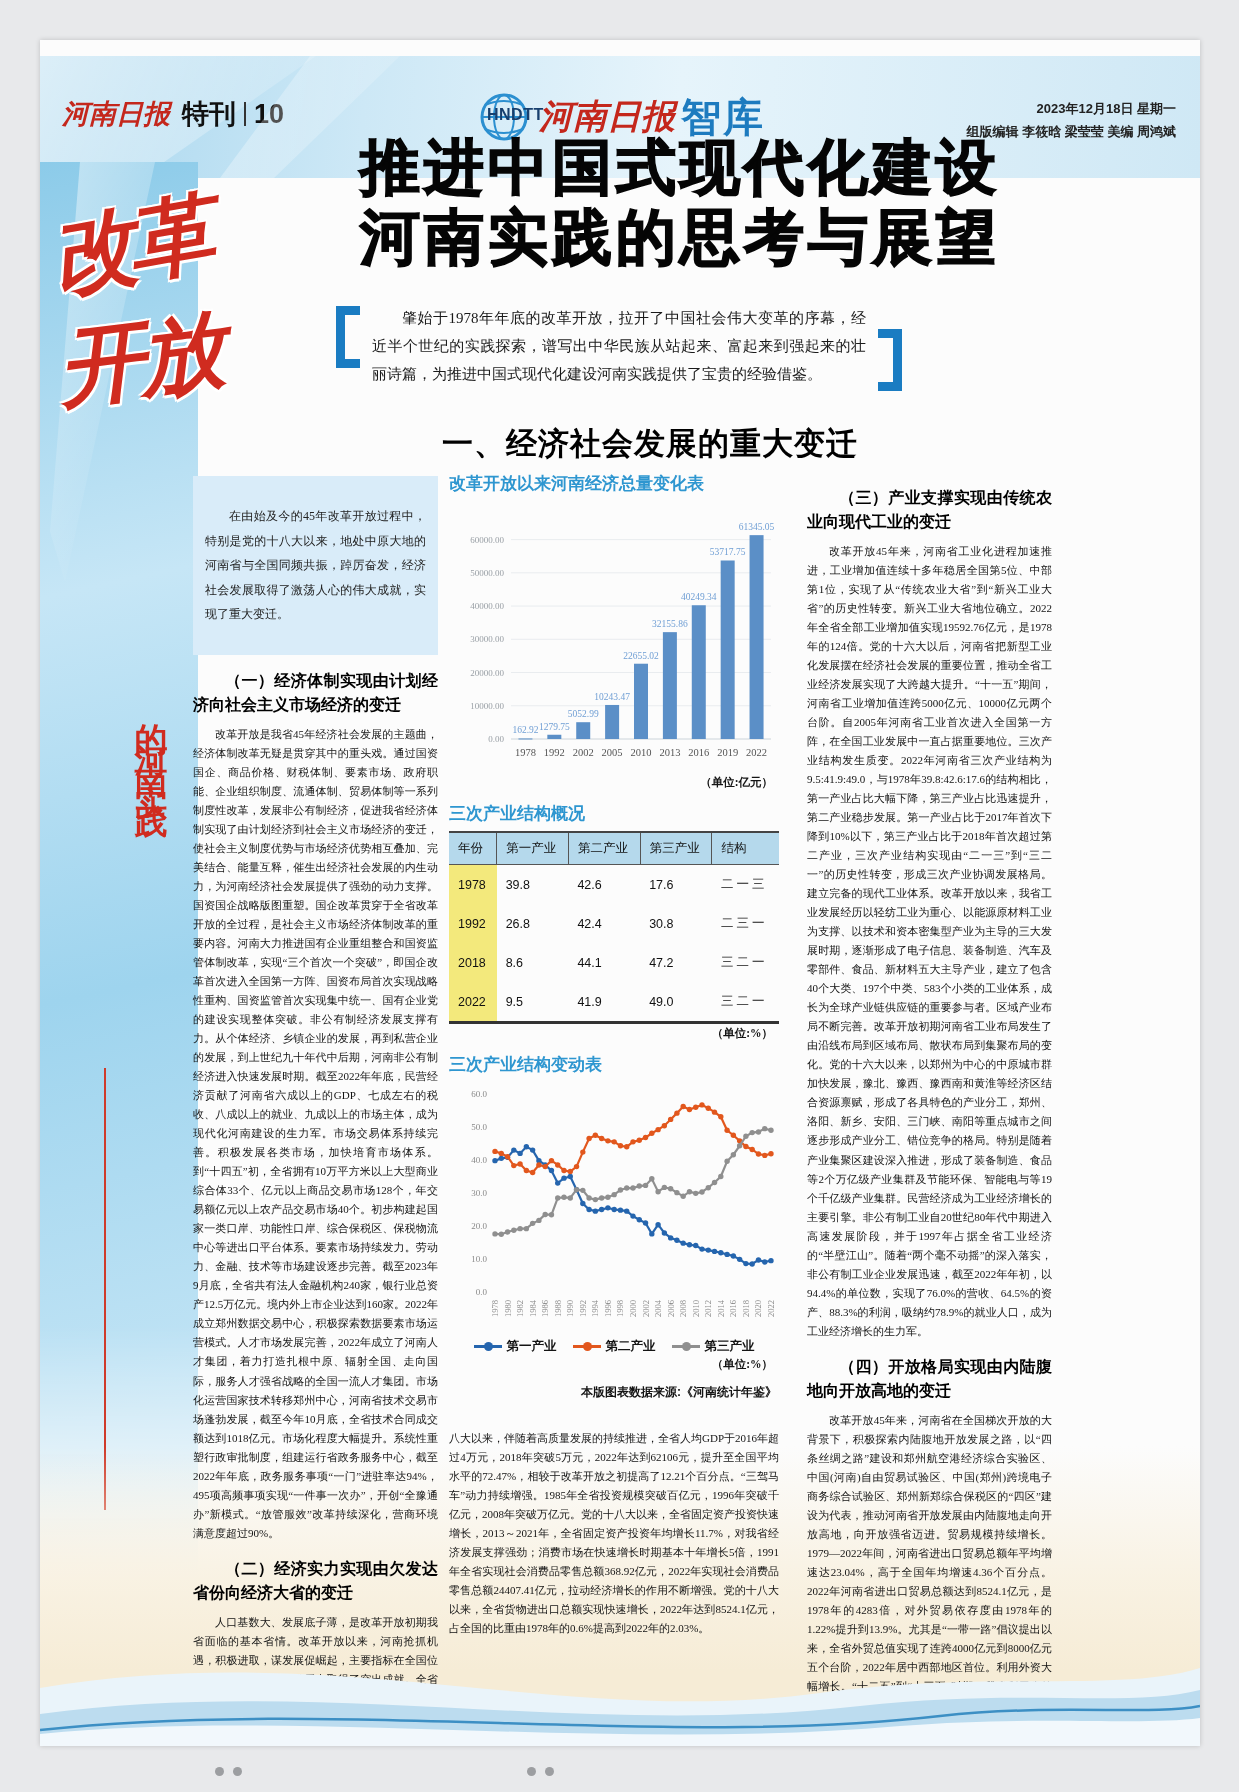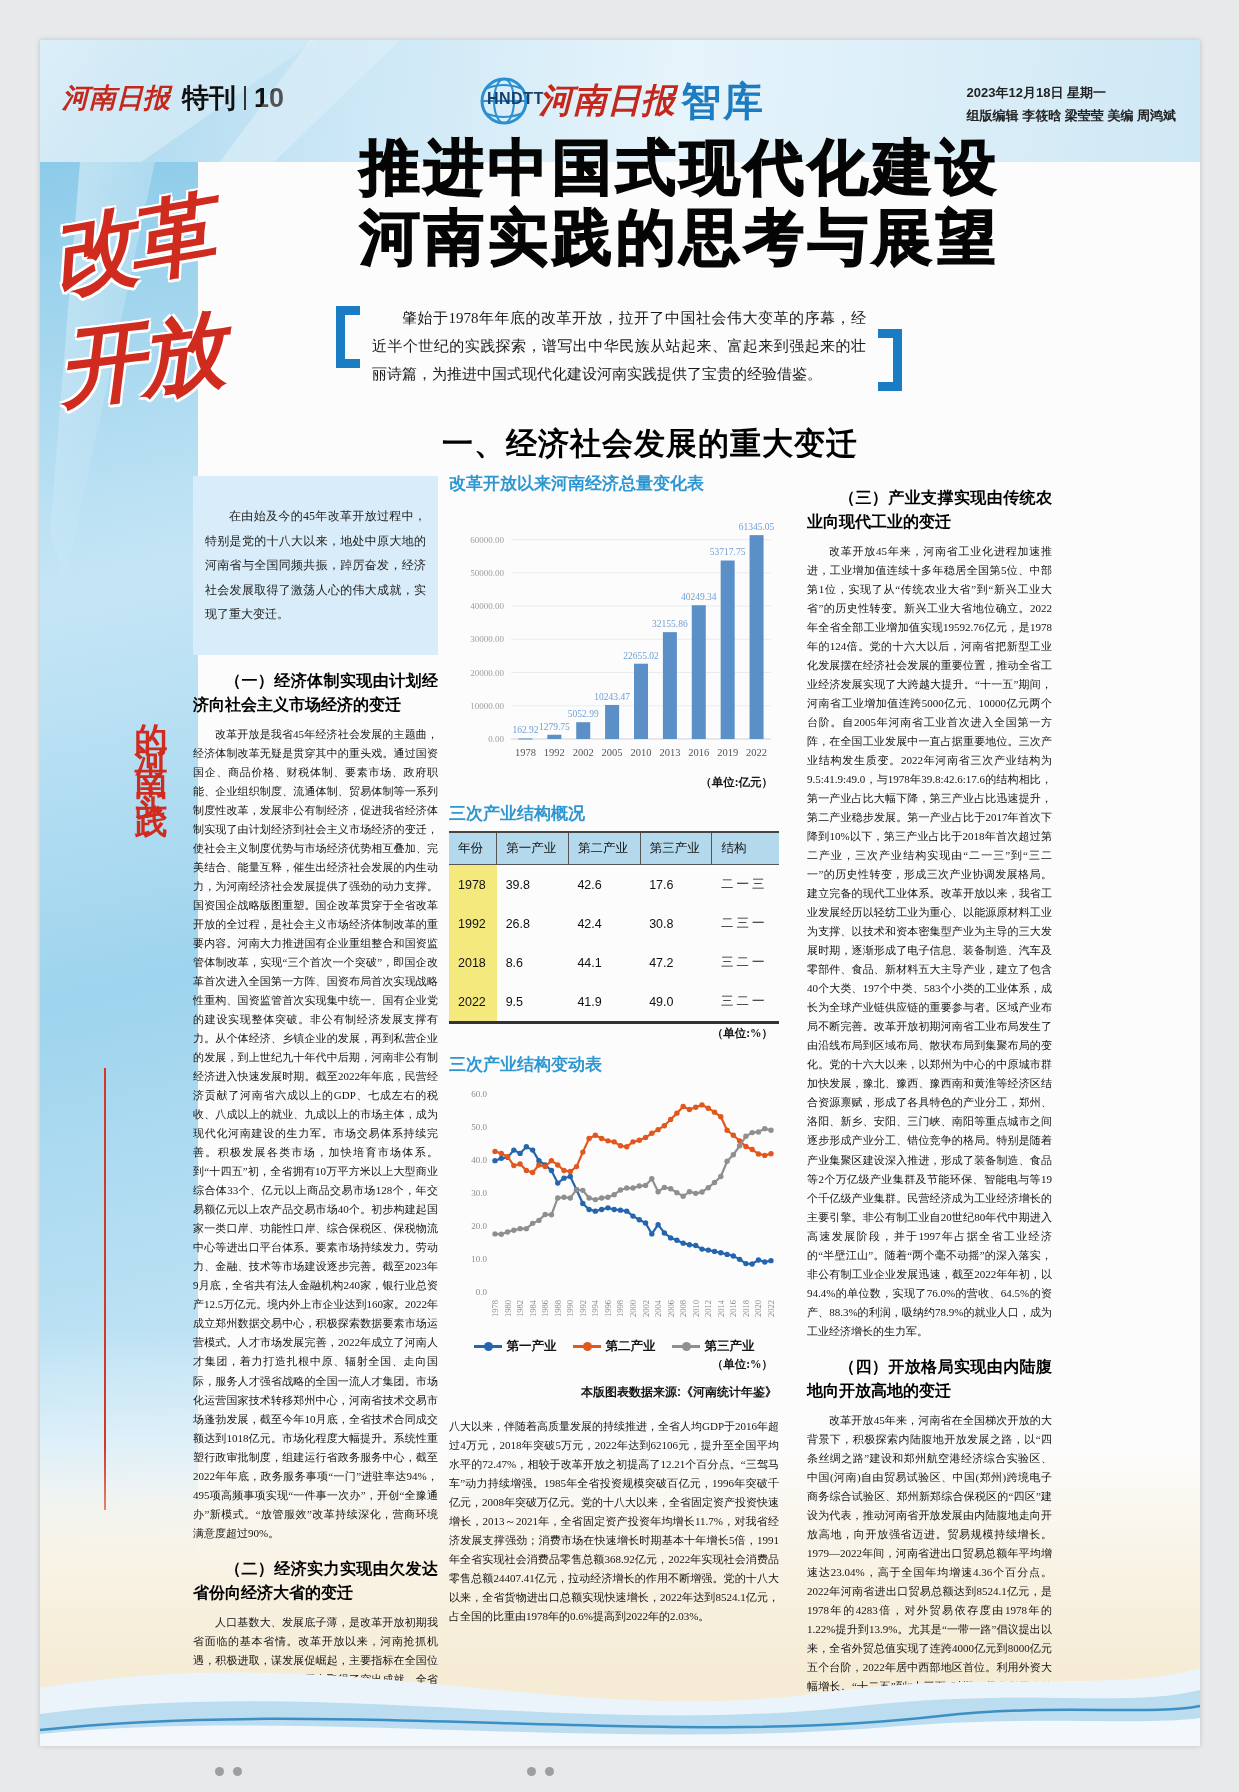--- a/index.html
+++ b/index.html
@@ -6,21 +6,21 @@
   body{
     width:1239px;height:1792px;position:relative;
     background:#e8e9eb;font-family:"Liberation Sans",sans-serif;overflow:hidden;
   }
   .page{
     position:absolute;left:40px;top:40px;width:1160px;height:1706px;
     background:#fcfcfc;overflow:hidden;box-shadow:0 0 5px rgba(0,0,0,.18);
   }
   
   .header-band{
-    position:absolute;top:0;left:0;width:100%;height:122px;
+    position:absolute;top:16px;left:0;width:100%;height:122px;
     background:linear-gradient(95deg,#a7d6ee 0%,#cde8f6 28%,#e6f4fb 55%,#cfe8f5 100%);
   }
   .header-band::before{
     content:'';position:absolute;left:0;top:0;width:460px;height:100%;
     background:linear-gradient(115deg,rgba(255,255,255,.6),rgba(255,255,255,0) 70%);
     clip-path:polygon(0 0,60% 0,22% 100%,0 100%);
   }
   .header-band::after{
     content:'';position:absolute;left:180px;top:0;width:300px;height:100%;
     background:linear-gradient(100deg,rgba(255,255,255,.35),rgba(255,255,255,0));
@@ -29,21 +29,21 @@
   .masthead-left{position:absolute;left:22px;top:40px;display:flex;align-items:center;gap:12px;}
   .paper-name{font-family:"DejaVu Serif",serif;font-style:italic;font-weight:bold;color:#c4271c;font-size:27px;}
   .edition{display:flex;align-items:center;gap:8px;font-size:27px;font-weight:bold;color:#101010;}
   .edition .bar{display:inline-block;width:2px;height:24px;background:#333;}
   .masthead-center{position:absolute;left:50%;transform:translateX(-50%);top:32px;display:flex;align-items:center;gap:6px;}
   .globe-wrap{position:relative;width:58px;height:58px;}
   .globe-wrap svg{width:58px;height:58px;}
   .logo-abbr{position:absolute;left:12px;top:18px;font-size:16px;font-weight:900;color:#173f6e;letter-spacing:.5px;background:rgba(255,255,255,.0);}
   .logo-name{font-family:"DejaVu Serif",serif;font-style:italic;font-weight:bold;color:#c4271c;font-size:34px;}
   .logo-suffix{color:#1d7bbf;font-size:40px;font-weight:900;letter-spacing:2px;}
-  .masthead-right{position:absolute;right:24px;top:42px;text-align:left;font-size:13px;font-weight:bold;color:#222;line-height:1.75;}
+  .masthead-right{position:absolute;right:24px;top:42px;text-align:right;font-size:13px;font-weight:bold;color:#222;line-height:1.75;}
   
   .left-strip{
     position:absolute;left:0;top:122px;width:158px;height:1420px;
     background:linear-gradient(168deg,#8ccbe9 0%,#c6e6f6 30%,#9ed4ee 58%,#d2ebf8 100%);
     -webkit-mask-image:linear-gradient(#000 82%,transparent 100%);
             mask-image:linear-gradient(#000 82%,transparent 100%);
   }
   .left-strip::before{
     content:'';position:absolute;left:10px;top:0;width:150px;height:420px;
     background:linear-gradient(115deg,rgba(255,255,255,.5),rgba(255,255,255,0) 65%);
@@ -83,21 +83,21 @@
   .lead-box{background:#d9ecf9;padding:28px 12px;font-size:12px;line-height:2.05;text-align:justify;
     text-indent:2em;color:#222;margin:4px 0 6px;}
   .sub-heading{font-family:"Liberation Sans",sans-serif;font-size:16px;font-weight:900;line-height:1.5;
     text-indent:2em;margin:14px 0 8px;color:#000;text-align:justify;}
   .body-p{font-size:11px;line-height:1.73;text-align:justify;text-indent:2em;margin:0 0 2px;}
   .body-p.noindent{text-indent:0;}
   
   .chart-title{font-family:"Liberation Sans",sans-serif;color:#2e96d0;font-size:17px;font-weight:900;margin:0 0 6px;}
   .chart-svg{display:block;width:328px;}
   .unit-note{text-align:right;font-size:11.5px;font-weight:bold;margin:2px 6px 12px 0;}
-  .src-note{text-align:right;font-size:12px;font-weight:900;font-family:"Liberation Sans",sans-serif;margin:8px 2px 16px 0;}
+  .src-note{text-align:right;font-size:12px;font-weight:900;font-family:"Liberation Sans",sans-serif;margin:8px 2px 28px 0;}
   .legend-row{display:flex;justify-content:center;align-items:center;gap:16px;
     font-size:12.5px;font-weight:bold;font-family:"Liberation Sans",sans-serif;margin-top:4px;}
   .legend-item{display:flex;align-items:center;gap:5px;}
   .lg-line{position:relative;display:inline-block;width:28px;height:3px;}
   .lg-dot{position:absolute;left:10px;top:-3px;width:9px;height:9px;border-radius:50%;}
   .data-table{width:100%;border-collapse:collapse;border-top:2px solid #444;border-bottom:3px solid #333;
     font-family:"Liberation Sans",sans-serif;margin-top:2px;}
   .data-table th{background:#b5d9ec;font-weight:normal;font-size:12.5px;padding:7px 9px;text-align:left;
     border-right:1px solid #555;border-bottom:1px solid #555;color:#111;}
   .data-table th:last-child{border-right:none;}

